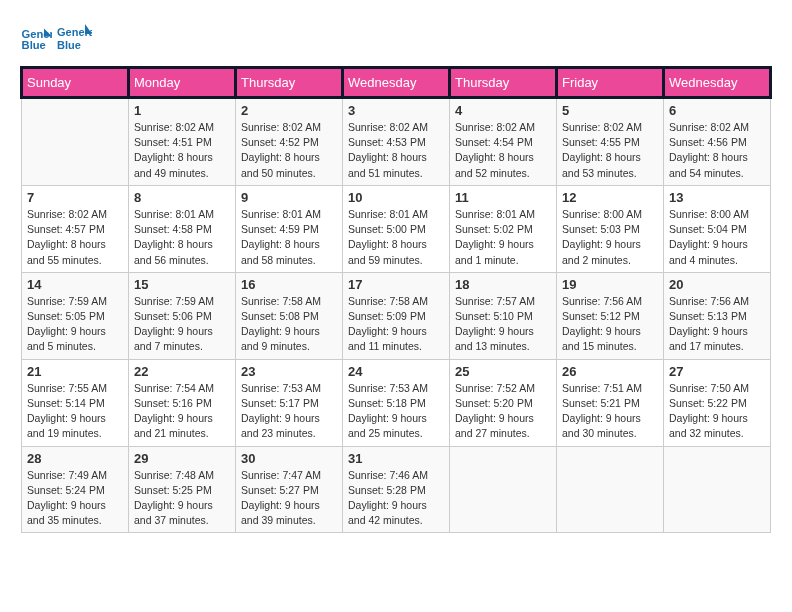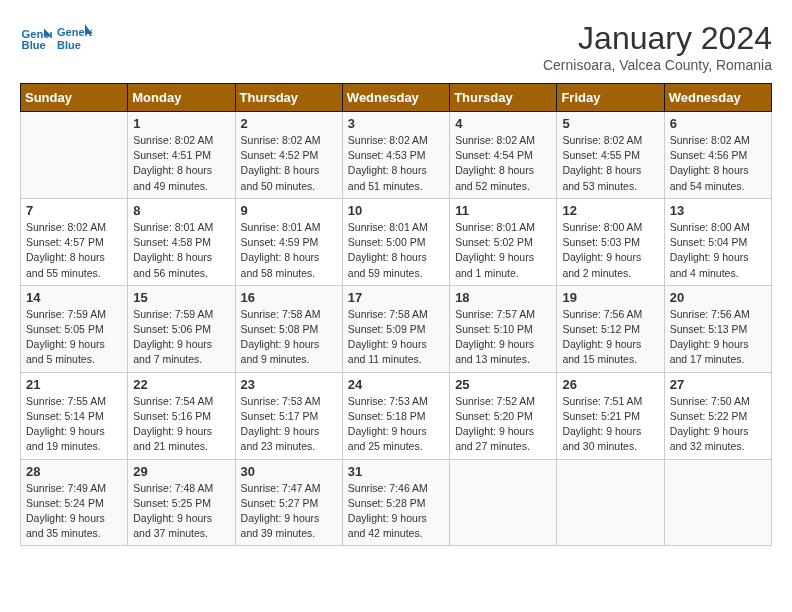--- a/index.html
+++ b/index.html
@@ -36,27 +36,27 @@
     .location {
       font-size: 14px;
       color: #555;
     }
     table {
       width: 100%;
       border-collapse: collapse;
       font-size: 11px;
     }
     thead th {
-      background-color: #a16207;
+      background-color: #ec4899;
       color: #fff;
       padding: 6px 4px;
       text-align: left;
       font-size: 13px;
-      font-weight: bold;
-      border: 1px solid #0f172a;
+      font-weight: normal;
+      border: 3px solid #0f172a;
     }
     tbody td {
       border: 1px solid #ccc;
       vertical-align: top;
       padding: 4px 5px;
       height: 85px;
       width: calc(100% / 7);
     }
     tbody tr:nth-child(odd) td {
       background-color: #f9f9f9;
@@ -95,24 +95,20 @@
       <div style="display:flex;align-items:center;">
         <svg width="36" height="36" viewBox="0 0 36 36">
           <rect x="0" y="0" width="36" height="36" fill="white"></rect>
           <text x="1" y="16" font-size="11" font-weight="bold" fill="#1a6faf" font-family="Arial">General</text>
           <text x="1" y="29" font-size="11" font-weight="bold" fill="#1a6faf" font-family="Arial">Blue</text>
           <polygon points="29,4 36,14 29,14" fill="#1a6faf"></polygon>
         </svg>
       </div>
     </div>
   </div>
-  <div class="title-block">
-    <div class="month-title">January 2024</div>
-    <div class="location">Cernisoara, Valcea County, Romania</div>
-  </div>
 </div>
 
 <table>
   <thead>
     <tr id="header-row">
         <th>Sunday</th>
         <th>Monday</th>
         <th>Thursday</th>
         <th>Wednesday</th>
         <th>Thursday</th>

